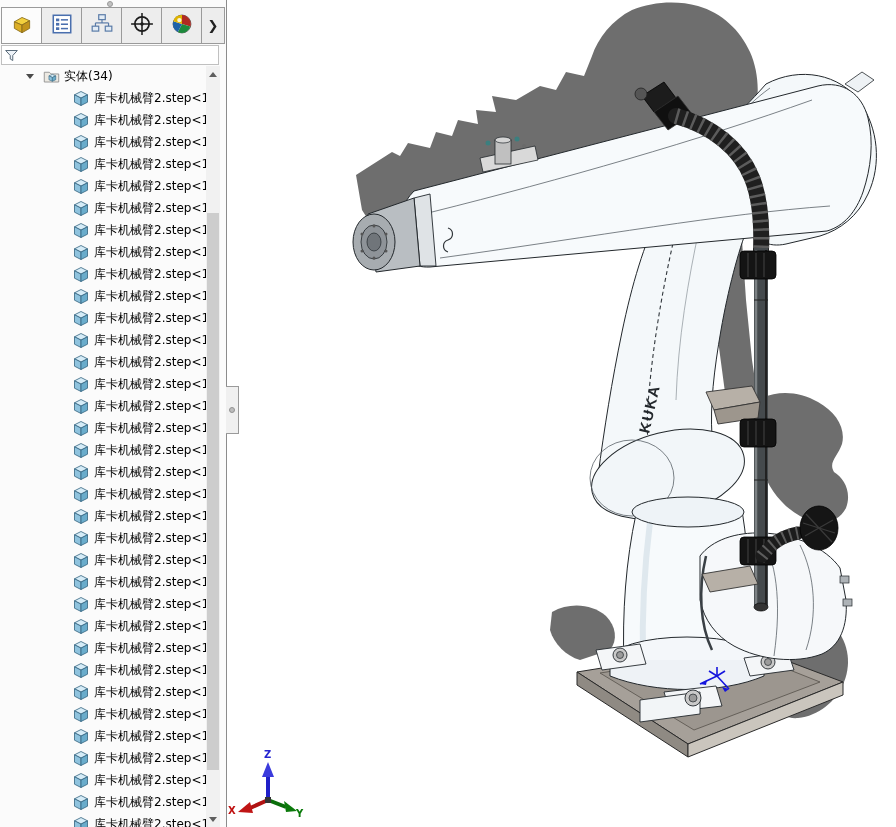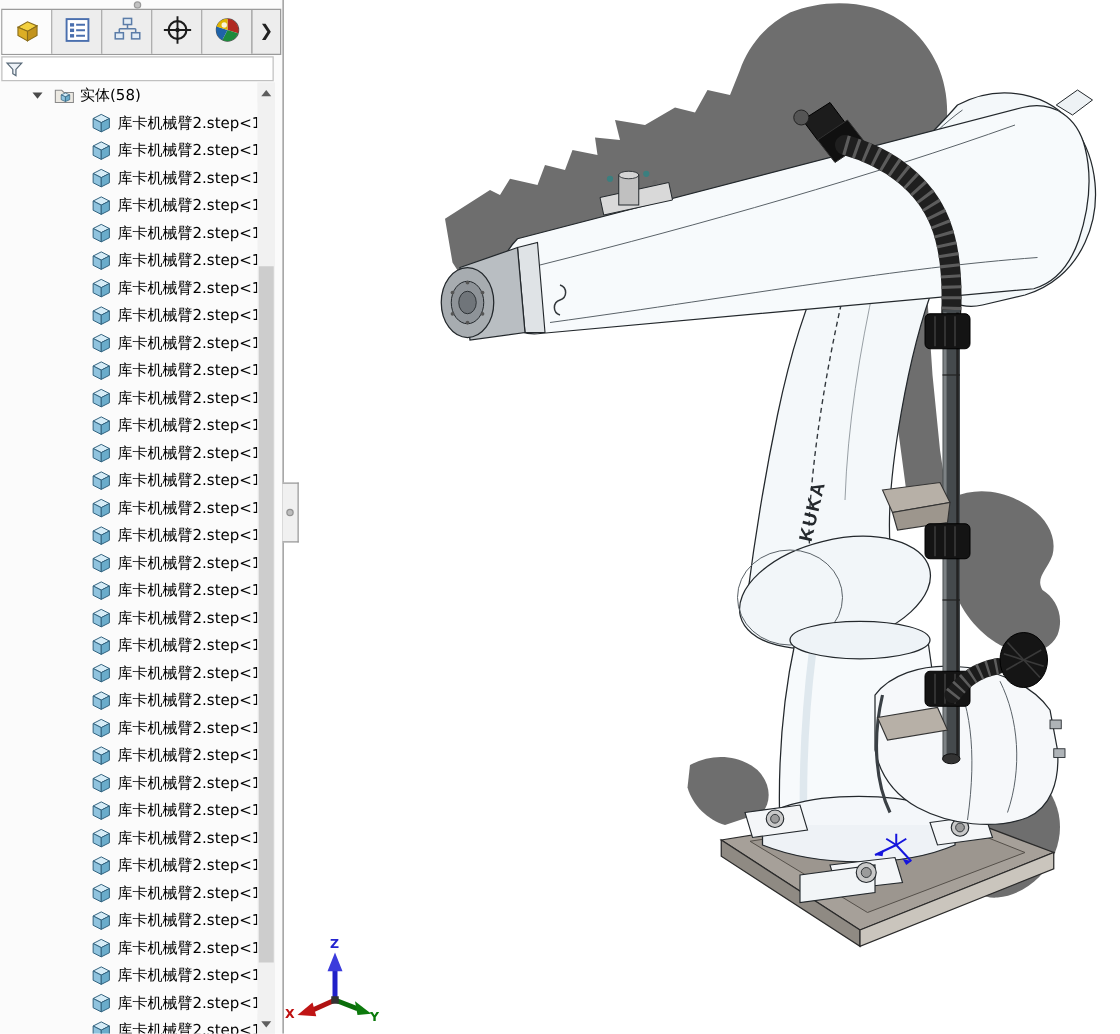--- a/index.html
+++ b/index.html
@@ -148,21 +148,21 @@
       <div class="tree-row" id="root-row">
         <span class="tri-exp"></span>
         <span class="icon16">
           <svg viewBox="0 0 20 18" width="17" height="17">
             <path d="M1.5 4 L7.5 4 L9.5 6 L18.5 6 L18.5 15.5 L1.5 15.5 Z" fill="#ece9e2" stroke="#8a8a8a" stroke-width="1"></path>
             <path d="M11 6.5 L15 8.3 L11 10.1 L7 8.3 Z" fill="#d6ecf7" stroke="#33637f" stroke-width="0.7"></path>
             <path d="M7 8.3 L11 10.1 L11 14.6 L7 12.8 Z" fill="#8fc3de" stroke="#33637f" stroke-width="0.7"></path>
             <path d="M11 10.1 L15 8.3 L15 12.8 L11 14.6 Z" fill="#6aaccb" stroke="#33637f" stroke-width="0.7"></path>
           </svg>
         </span>
-        <span class="lbl">实体(58)</span>
+        <span class="lbl">实体(34)</span>
       </div>
       <div id="tree-items">
   <div class="tree-row item-row">
     <span class="icon16">
       <svg viewBox="0 0 16 17" width="16" height="17">
         <path d="M8 1.5 L14.5 4.8 L8 8.1 L1.5 4.8 Z" fill="#d6ecf7" stroke="#33637f" stroke-width="0.8"></path>
         <path d="M1.5 4.8 L8 8.1 L8 15.5 L1.5 12.2 Z" fill="#8fc3de" stroke="#33637f" stroke-width="0.8"></path>
         <path d="M8 8.1 L14.5 4.8 L14.5 12.2 L8 15.5 Z" fill="#6aaccb" stroke="#33637f" stroke-width="0.8"></path>
       </svg>
     </span>

